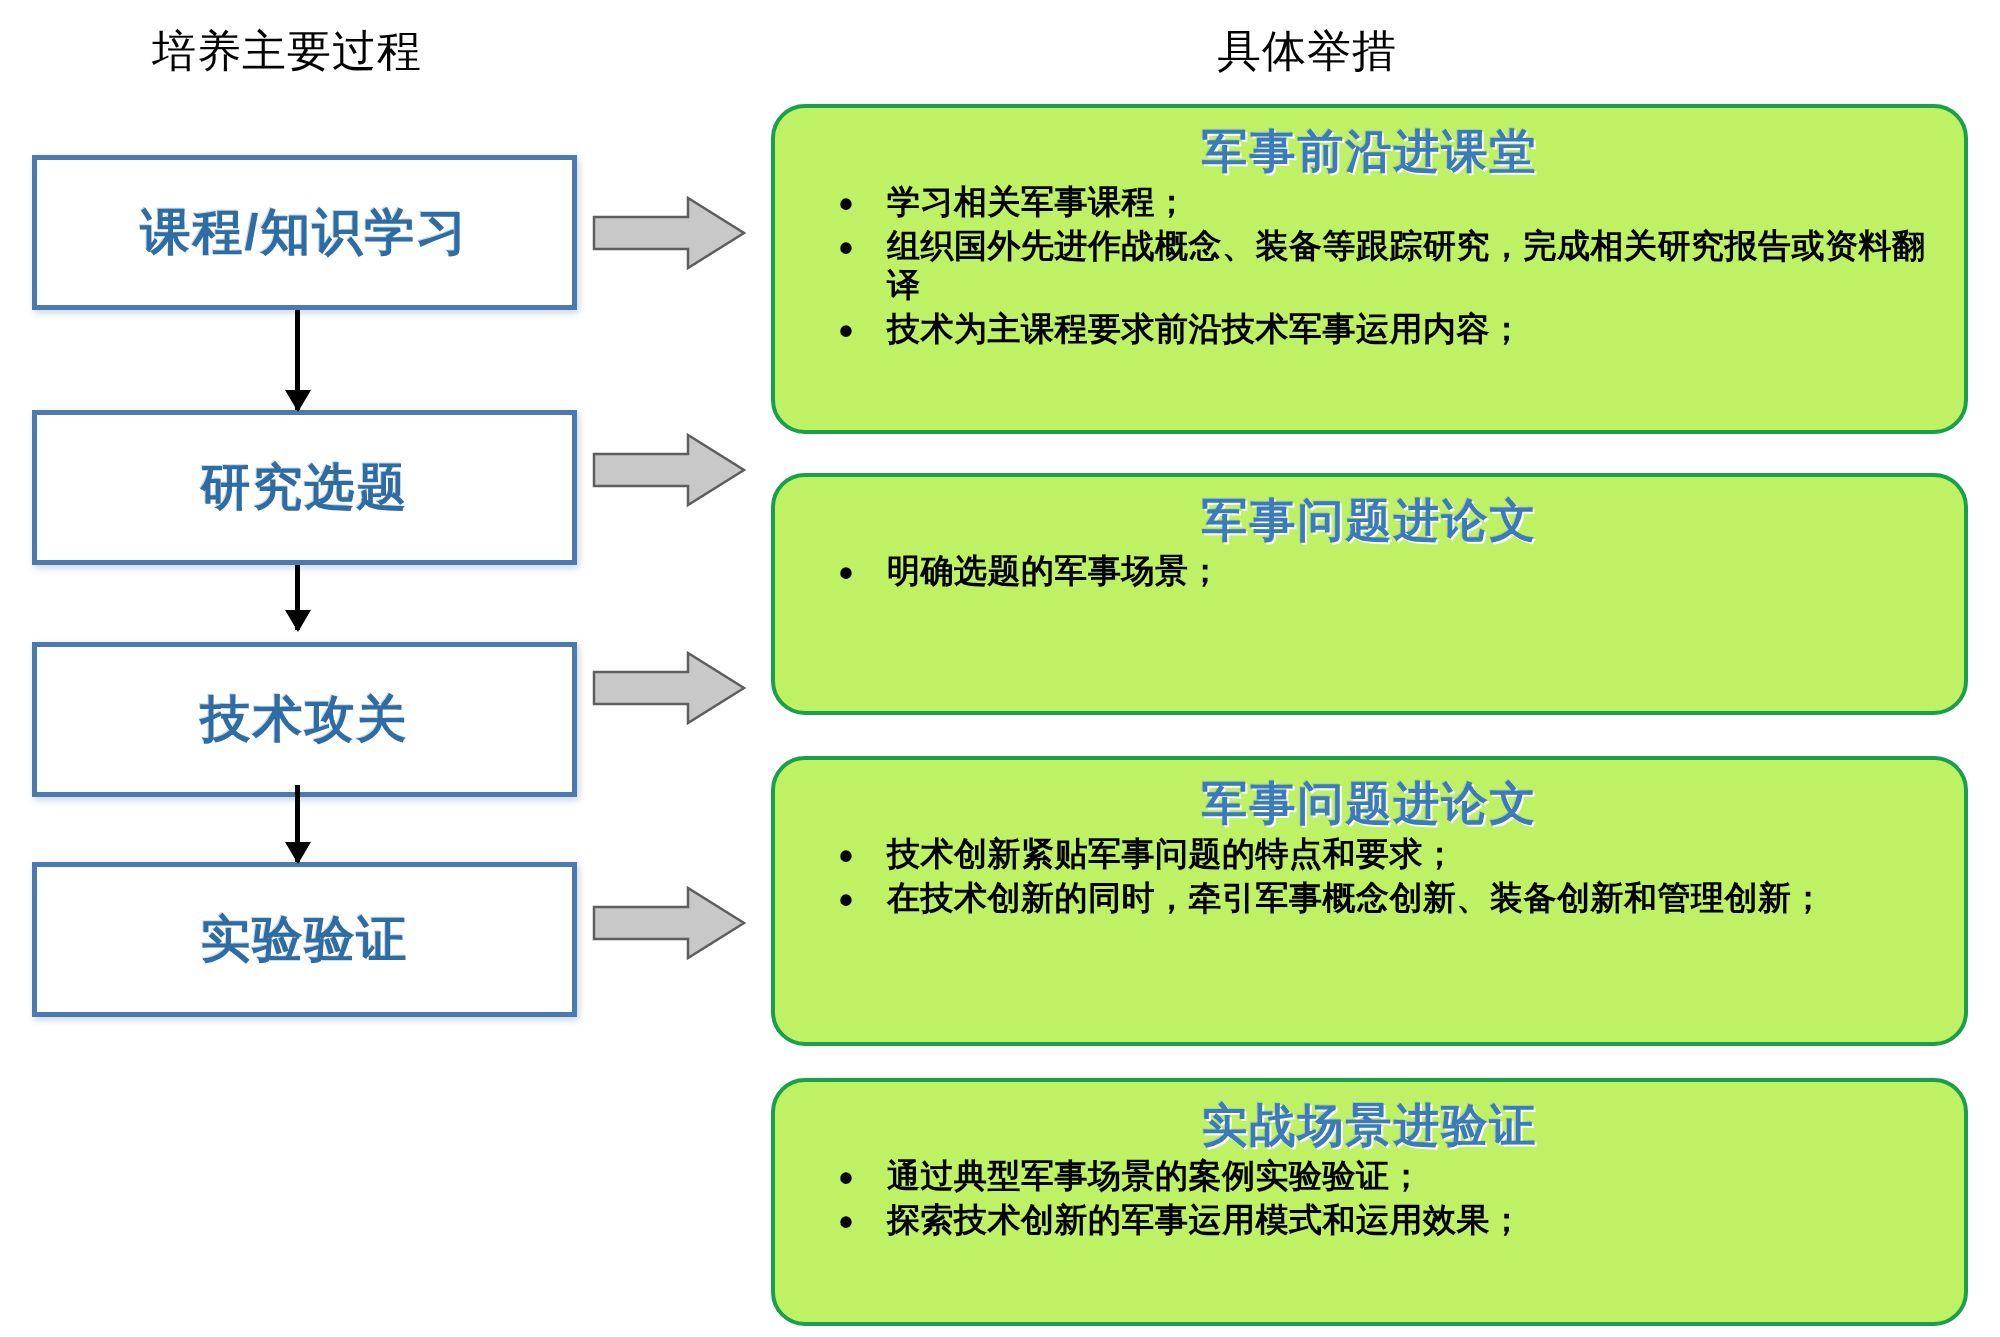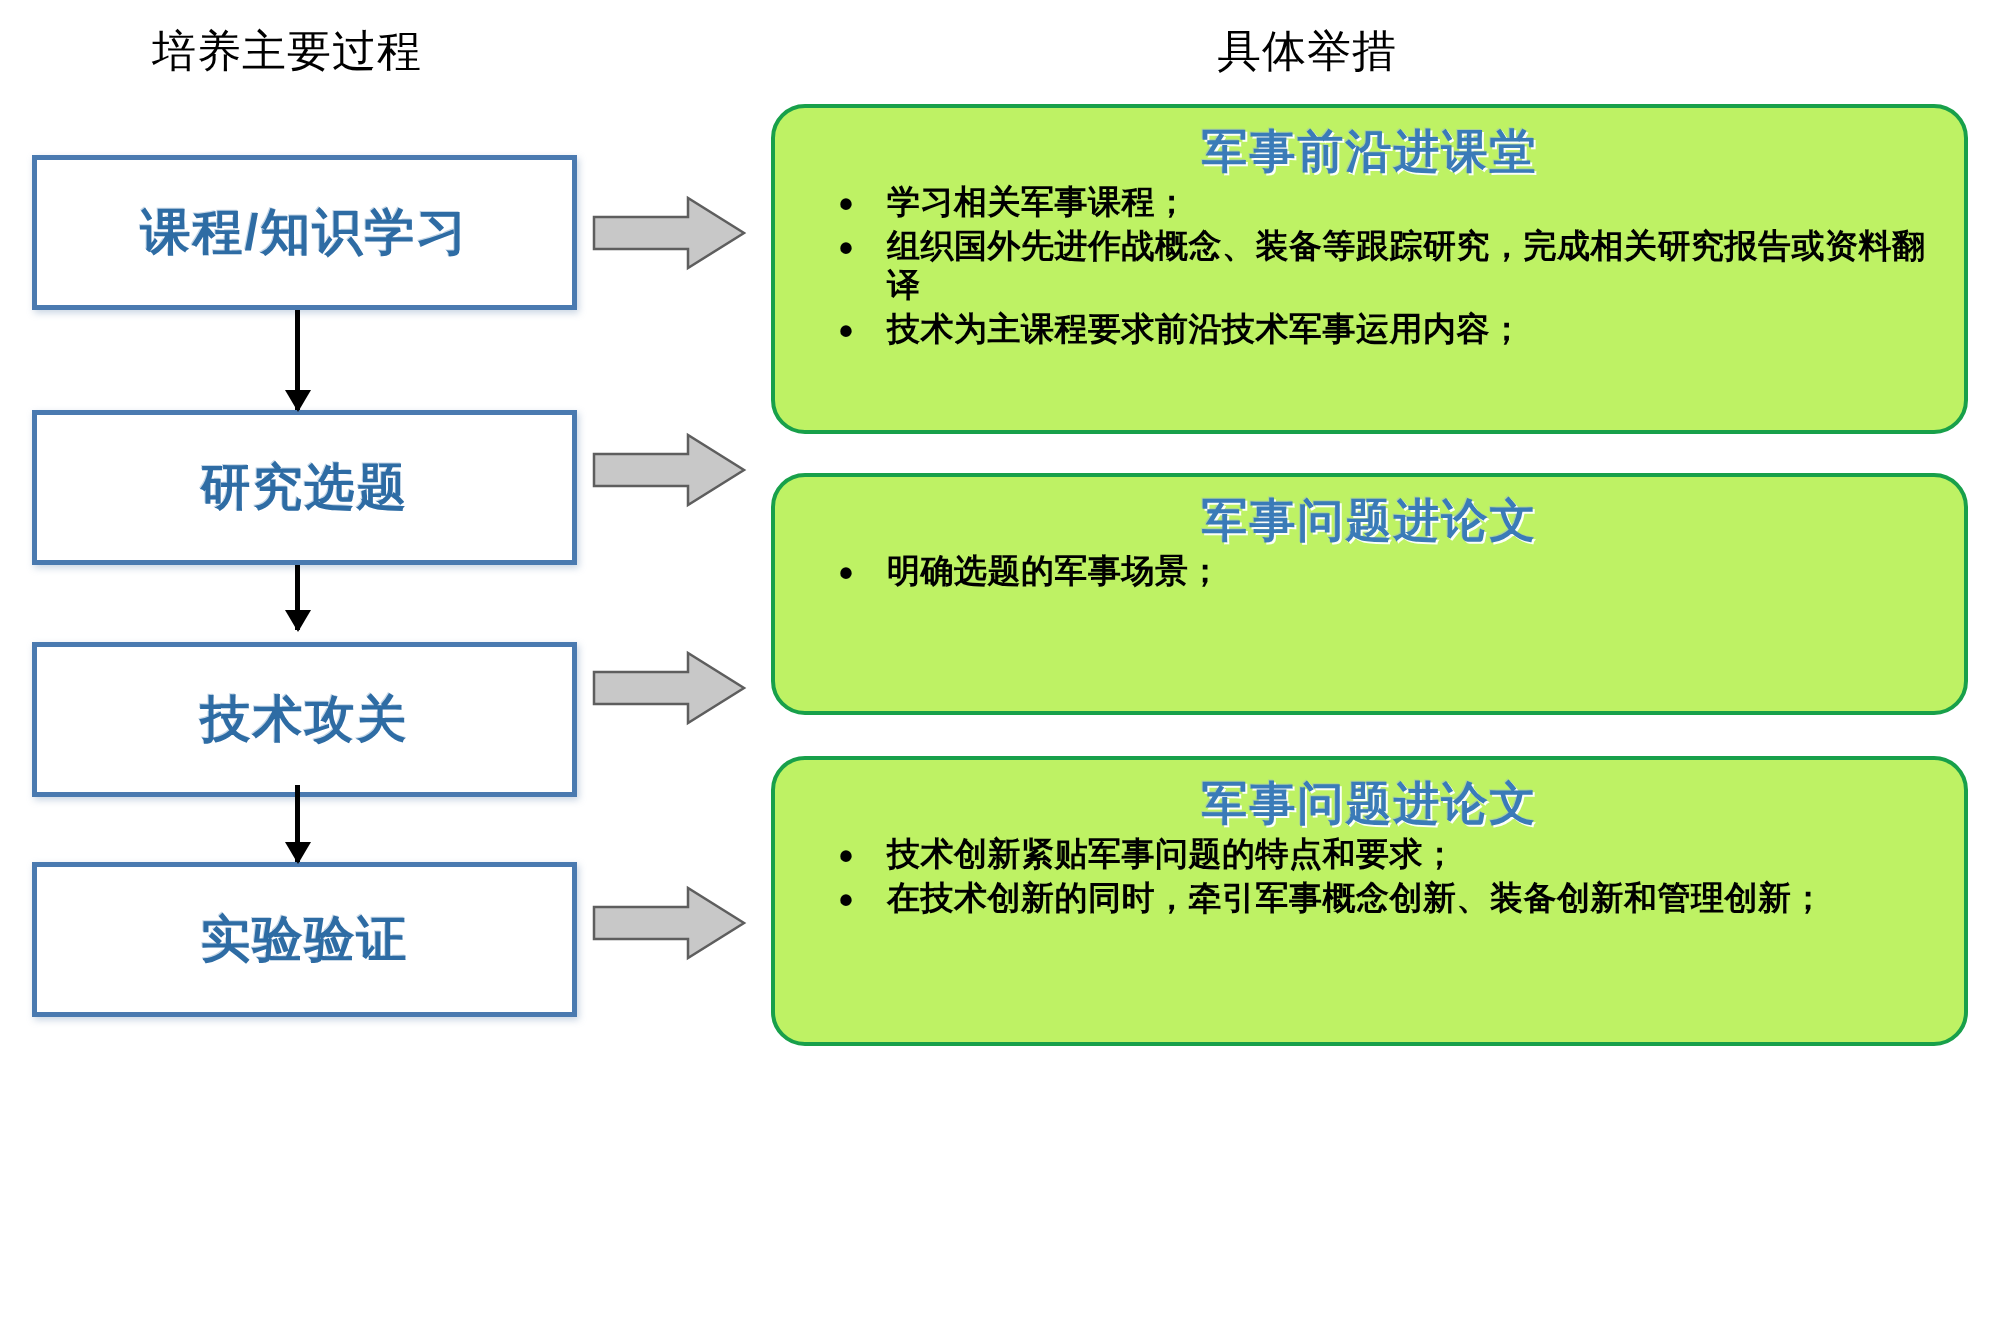--- a/index.html
+++ b/index.html
@@ -210,14 +210,21 @@
   </div>
 
   <div class="measure-card" id="card-3">
     <div class="card-title">军事问题进论文</div>
     <ul class="bullets">
       <li>技术创新紧贴军事问题的特点和要求；</li>
       <li>在技术创新的同时，牵引军事概念创新、装备创新和管理创新；</li>
     </ul>
   </div>
 
+  <div class="measure-card" id="card-4">
+    <div class="card-title">实战场景进验证</div>
+    <ul class="bullets">
+      <li>通过典型军事场景的案例实验验证；</li>
+      <li>探索技术创新的军事运用模式和运用效果；</li>
+    </ul>
+  </div>
 
 </div>
 
 </body></html>

